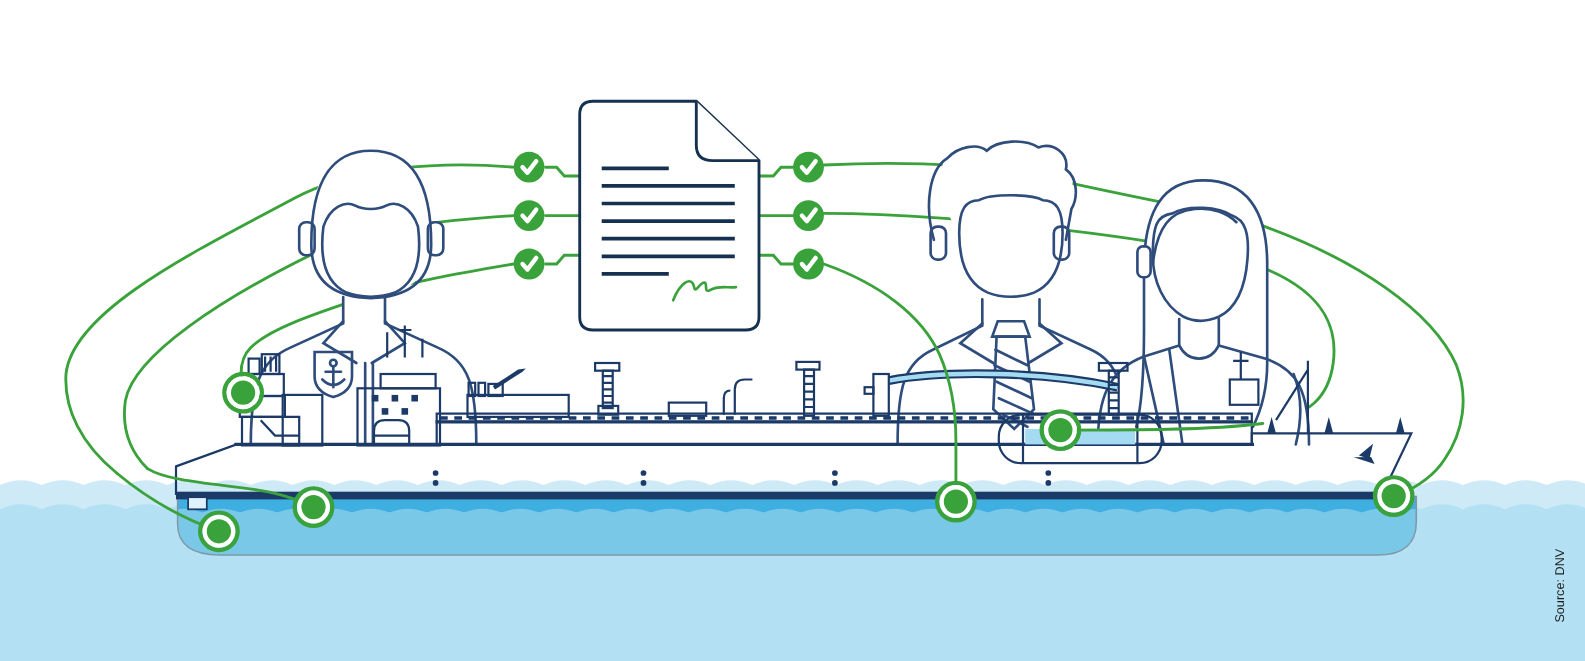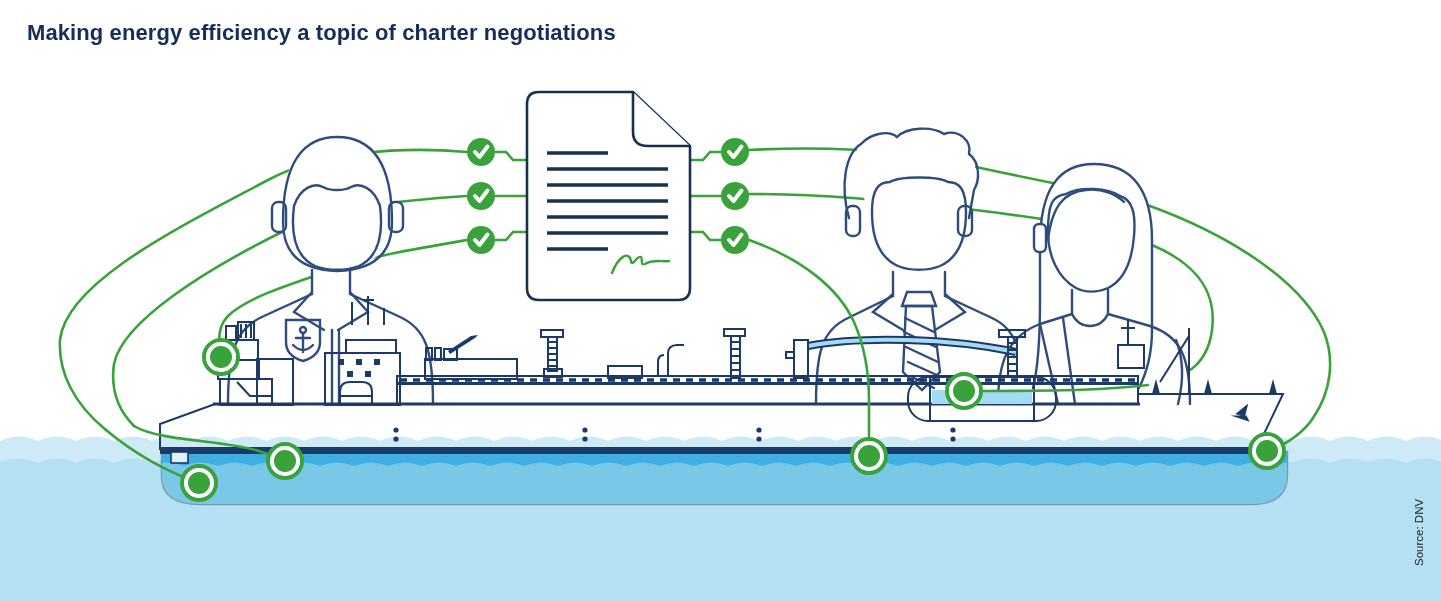--- a/index.html
+++ b/index.html
@@ -23,21 +23,20 @@
   .nstroke{stroke:var(--navy);fill:none;stroke-width:2;}
   .pstroke{stroke:var(--people);fill:none;stroke-width:2.4;stroke-linecap:round;}
   .gline{stroke:var(--green);fill:none;stroke-width:2.6;stroke-linecap:round;}
   .white-fill{fill:#fff;stroke:none;}
 </style>
 </head>
 <body>
 
 <div class="stage">
 
-  <div class="title">Making energy efficiency a topic of charter negotiations</div>
 
   <svg width="1441" height="601" viewBox="0 0 1441 601">
 
     <defs>
       <clipPath id="hullClip">
         <path d="M 162,452 L 1287,452 L 1287,474 Q 1287,504 1252,504 L 200,504 Q 162,504 162,476 Z"></path>
       </clipPath>
     </defs>
 
     <g>

